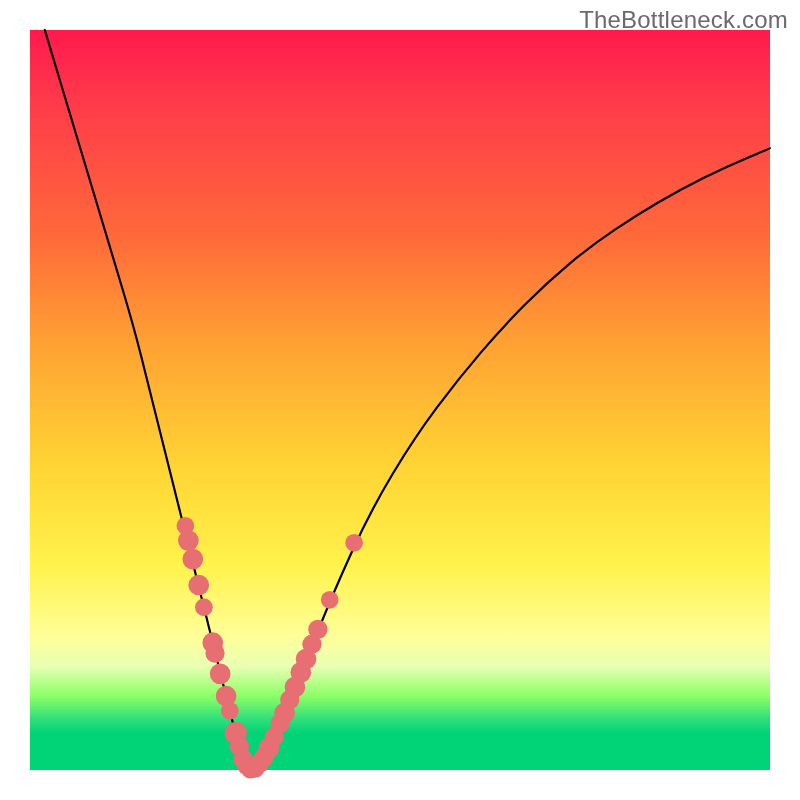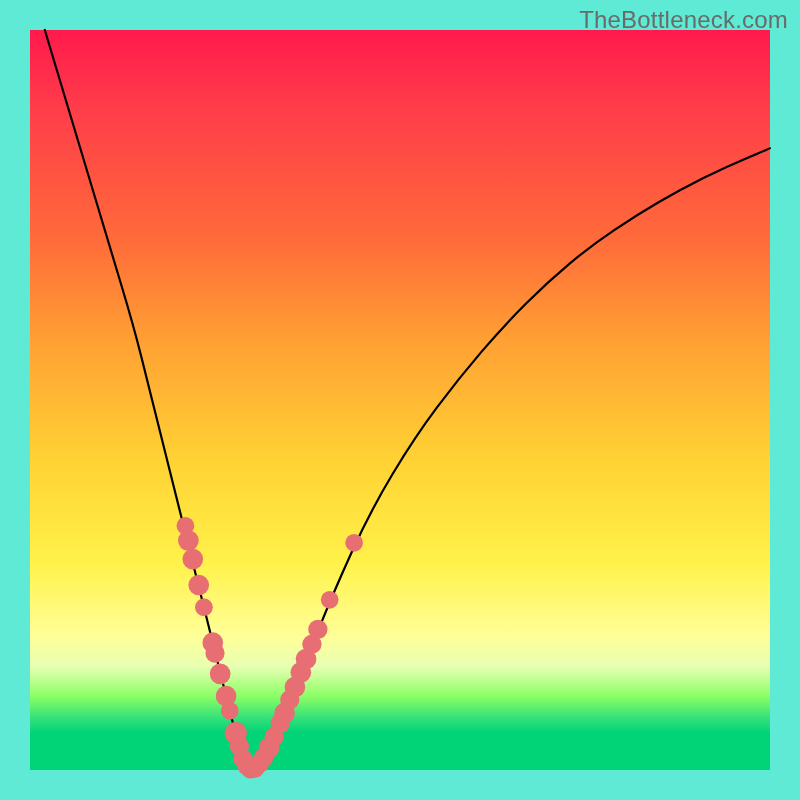--- a/index.html
+++ b/index.html
@@ -10,21 +10,21 @@
     background: #000;
     overflow: hidden;
     font-family: Arial, Helvetica, sans-serif;
   }
   .frame {
     position: absolute;
     left: 0;
     top: 0;
     width: 800px;
     height: 800px;
-    background: #5eead4;
+    background: #ffffff;
     text-align: right;
   }
   .plot {
     position: absolute;
     left: 30px;
     top: 30px;
     width: 740px;
     height: 740px;
     
     background: linear-gradient(

